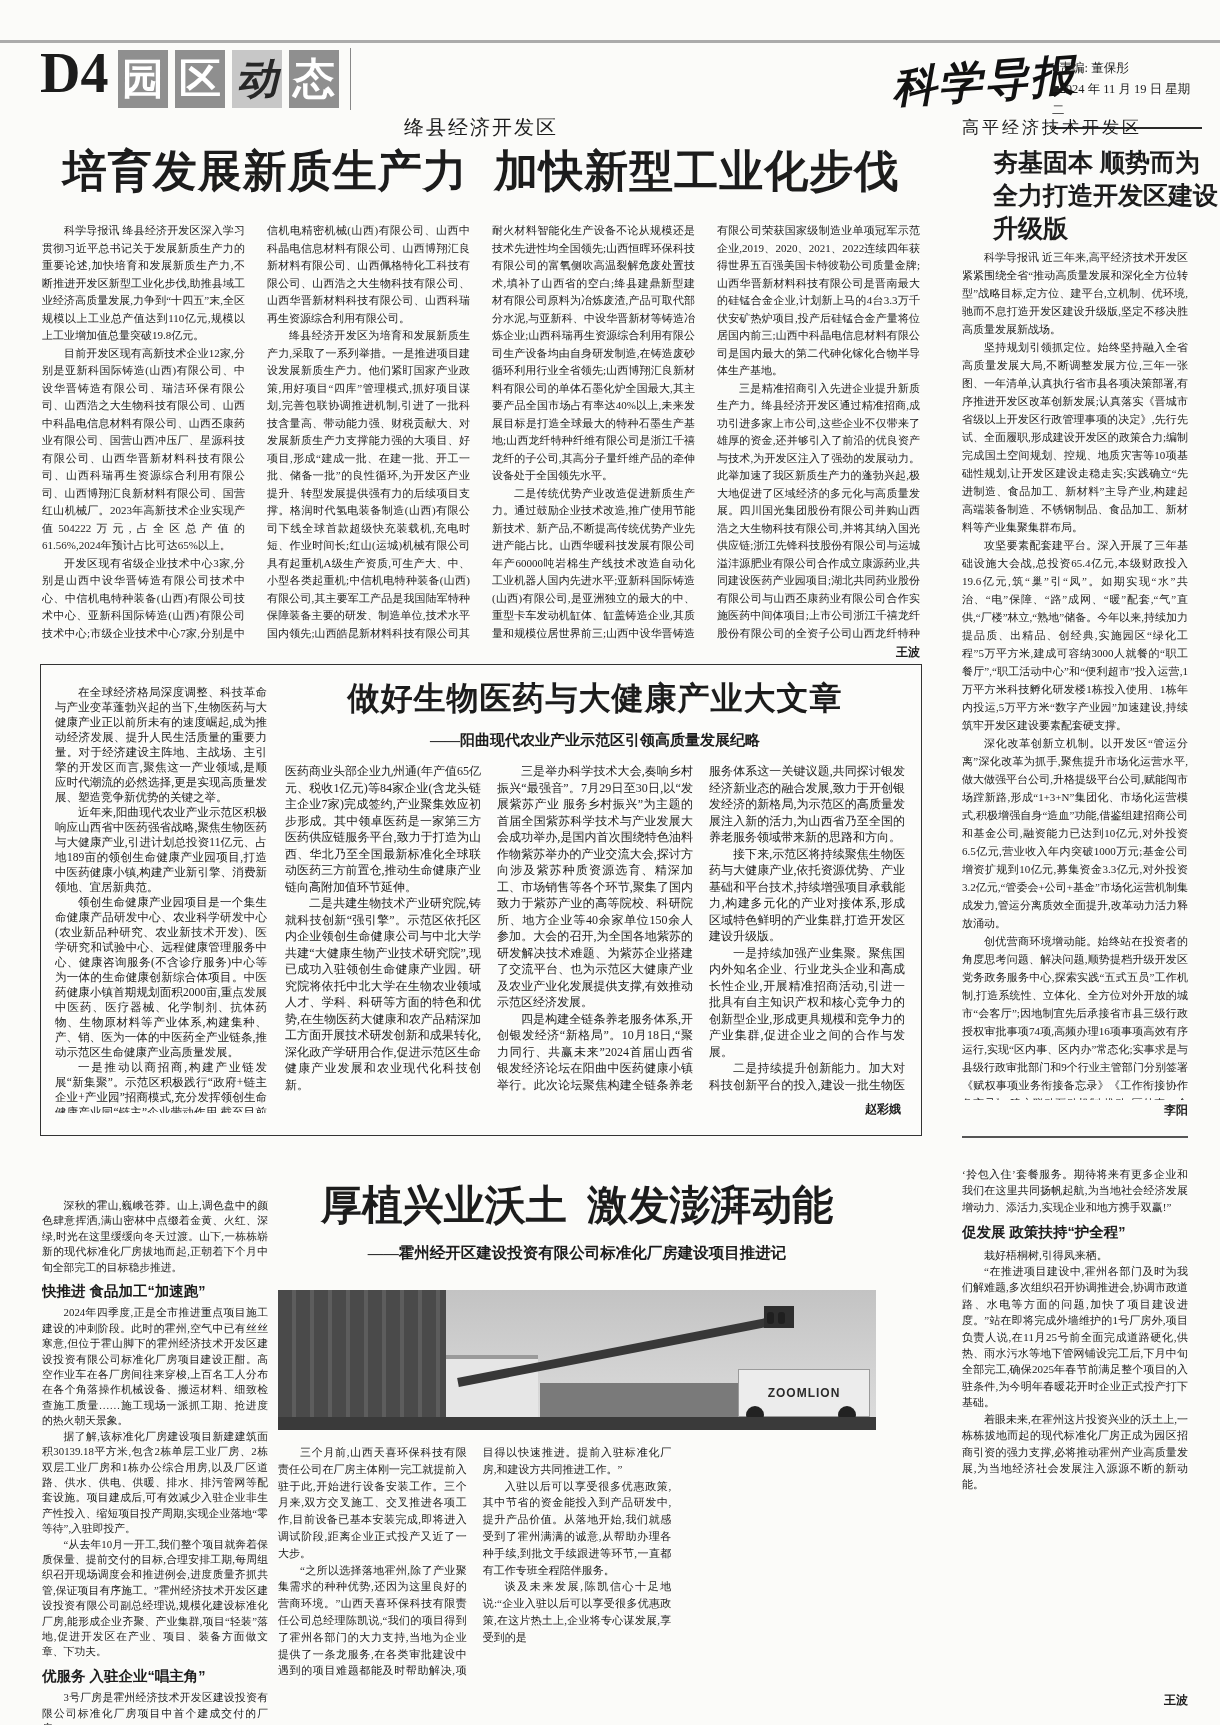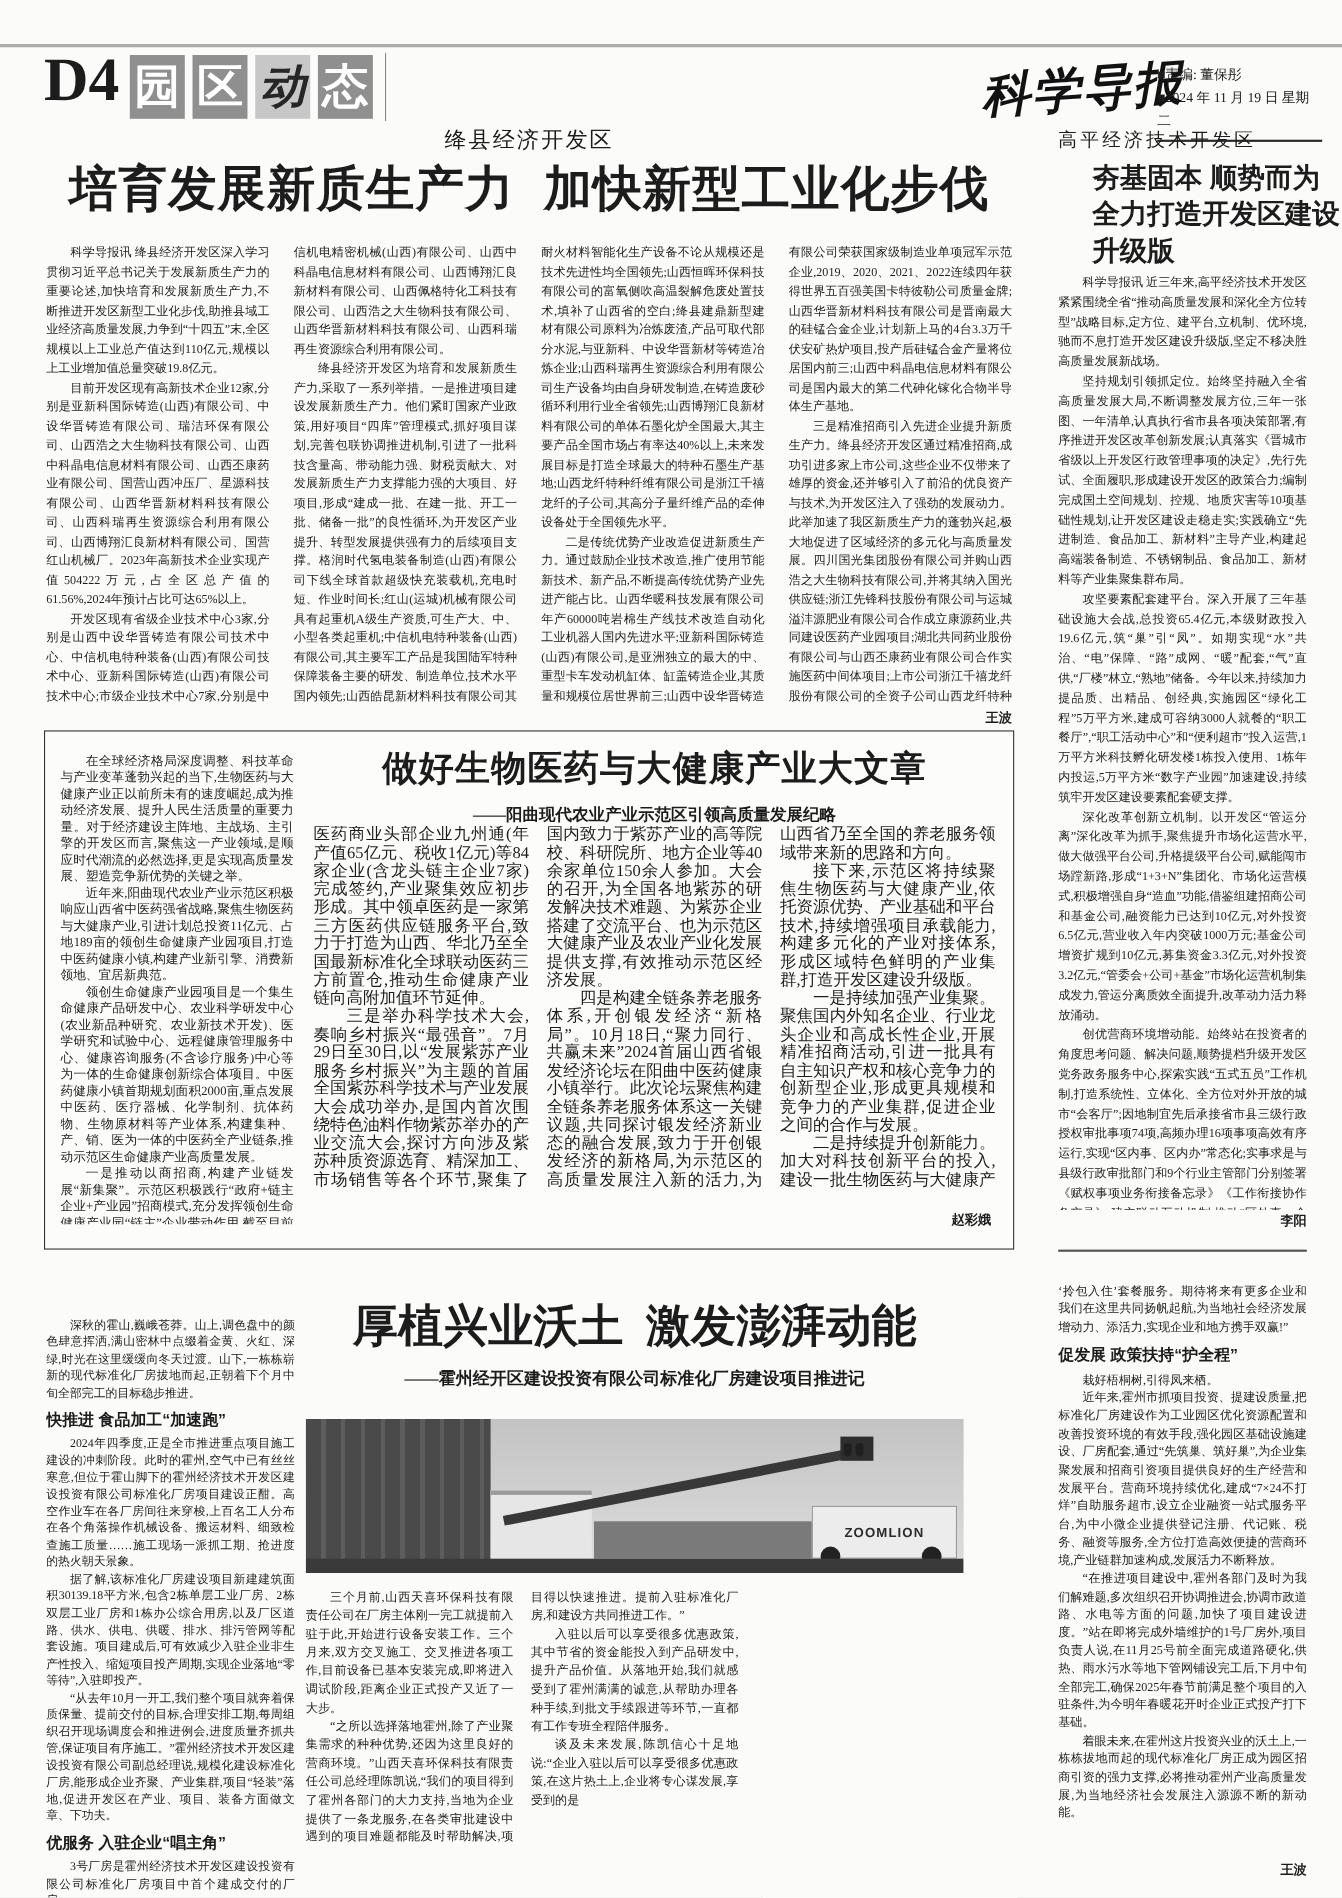--- a/index.html
+++ b/index.html
@@ -35,21 +35,21 @@
   .a2-body{left:962px;top:248px;width:226px;height:852px;font-size:11px;line-height:18px;overflow:hidden;}
   .a2-byline{left:962px;top:1102px;width:226px;text-align:right;font-weight:700;font-size:12px;}
   .a2-rule{left:962px;top:1136px;width:226px;height:2px;background:#555;}
   
   .a3-box{left:40px;top:664px;width:880px;height:470px;border:1.5px solid #333;background:#fcfcfa;}
   .a3-intro{position:absolute;left:14px;top:20px;width:212px;height:428px;font-size:11.5px;
             line-height:15px;overflow:hidden;color:#222;}
   .a3-right{position:absolute;left:244px;top:12px;width:620px;}
   .a3-headline{text-align:center;font-size:32px;font-weight:700;letter-spacing:1px;}
   .a3-subtitle{text-align:center;font-size:15px;margin-top:10px;font-weight:700;}
-  .a3-cols{margin-top:1px;height:342px;column-count:3;column-gap:16px;font-size:15px;
+  .a3-cols{margin-top:13px;height:342px;column-count:3;column-gap:16px;font-size:12px;
            line-height:16.5px;overflow:hidden;column-fill:auto;}
   .a3-byline{position:absolute;right:20px;top:436px;font-weight:700;font-size:12px;background:#fcfcfa;padding-left:8px;}
   
   .a4-left{left:42px;top:1170px;width:226px;height:548px;font-size:10.8px;line-height:15.4px;overflow:hidden;margin-top:28px;}
   .a4-sub{font-weight:700;font-size:14.5px;text-indent:0;margin:9px 0 6px 0;text-align:left;
           font-family:"Liberation Sans","DejaVu Sans",sans-serif;}
   .a4-headline{left:278px;top:1178px;width:598px;text-align:center;font-size:41px;font-weight:700;white-space:pre;}
   .a4-subtitle{left:278px;top:1243px;width:598px;text-align:center;font-size:15.5px;font-weight:700;}
   .a4-photo{left:278px;top:1290px;width:598px;height:140px;background:linear-gradient(#c3c3c3,#dedede);overflow:hidden;}
   .ph-ground{position:absolute;left:0;bottom:0;width:598px;height:13px;background:#3a3a3a;}
@@ -122,20 +122,21 @@
       <p>在全球经济格局深度调整、科技革命与产业变革蓬勃兴起的当下,生物医药与大健康产业正以前所未有的速度崛起,成为推动经济发展、提升人民生活质量的重要力量。对于经济建设主阵地、主战场、主引擎的开发区而言,聚焦这一产业领域,是顺应时代潮流的必然选择,更是实现高质量发展、塑造竞争新优势的关键之举。</p>
       <p>近年来,阳曲现代农业产业示范区积极响应山西省中医药强省战略,聚焦生物医药与大健康产业,引进计划总投资11亿元、占地189亩的领创生命健康产业园项目,打造中医药健康小镇,构建产业新引擎、消费新领地、宜居新典范。</p>
       <p>领创生命健康产业园项目是一个集生命健康产品研发中心、农业科学研发中心(农业新品种研究、农业新技术开发)、医学研究和试验中心、远程健康管理服务中心、健康咨询服务(不含诊疗服务)中心等为一体的生命健康创新综合体项目。中医药健康小镇首期规划面积2000亩,重点发展中医药、医疗器械、化学制剂、抗体药物、生物原材料等产业体系,构建集种、产、销、医为一体的中医药全产业链条,推动示范区生命健康产业高质量发展。</p>
       <p>一是推动以商招商,构建产业链发展“新集聚”。示范区积极践行“政府+链主企业+产业园”招商模式,充分发挥领创生命健康产业园“链主”企业带动作用,截至目前共接待来访企业295家,医疗器械链主企业国药器械(年产值5亿元、税后2000万元)、</p>
     </div>
     <div class="a3-right">
       <div class="a3-headline sans">做好生物医药与大健康产业大文章</div>
       <div class="a3-subtitle">——阳曲现代农业产业示范区引领高质量发展纪略</div>
       <div class="a3-cols">
         <p class="noindent">医药商业头部企业九州通(年产值65亿元、税收1亿元)等84家企业(含龙头链主企业7家)完成签约,产业聚集效应初步形成。其中领卓医药是一家第三方医药供应链服务平台,致力于打造为山西、华北乃至全国最新标准化全球联动医药三方前置仓,推动生命健康产业链向高附加值环节延伸。</p>
+        <p>二是共建生物技术产业研究院,铸就科技创新“强引擎”。示范区依托区内企业领创生命健康公司与中北大学共建“大健康生物产业技术研究院”,现已成功入驻领创生命健康产业园。研究院将依托中北大学在生物农业领域人才、学科、科研等方面的特色和优势,在生物医药大健康和农产品精深加工方面开展技术研发创新和成果转化,深化政产学研用合作,促进示范区生命健康产业发展和农业现代化科技创新。</p>
         <p>三是举办科学技术大会,奏响乡村振兴“最强音”。7月29日至30日,以“发展紫苏产业 服务乡村振兴”为主题的首届全国紫苏科学技术与产业发展大会成功举办,是国内首次围绕特色油料作物紫苏举办的产业交流大会,探讨方向涉及紫苏种质资源选育、精深加工、市场销售等各个环节,聚集了国内致力于紫苏产业的高等院校、科研院所、地方企业等40余家单位150余人参加。大会的召开,为全国各地紫苏的研发解决技术难题、为紫苏企业搭建了交流平台、也为示范区大健康产业及农业产业化发展提供支撑,有效推动示范区经济发展。</p>
         <p>四是构建全链条养老服务体系,开创银发经济“新格局”。10月18日,“聚力同行、共赢未来”2024首届山西省银发经济论坛在阳曲中医药健康小镇举行。此次论坛聚焦构建全链条养老服务体系这一关键议题,共同探讨银发经济新业态的融合发展,致力于开创银发经济的新格局,为示范区的高质量发展注入新的活力,为山西省乃至全国的养老服务领域带来新的思路和方向。</p>
         <p>接下来,示范区将持续聚焦生物医药与大健康产业,依托资源优势、产业基础和平台技术,持续增强项目承载能力,构建多元化的产业对接体系,形成区域特色鲜明的产业集群,打造开发区建设升级版。</p>
         <p>一是持续加强产业集聚。聚焦国内外知名企业、行业龙头企业和高成长性企业,开展精准招商活动,引进一批具有自主知识产权和核心竞争力的创新型企业,形成更具规模和竞争力的产业集群,促进企业之间的合作与发展。</p>
         <p>二是持续提升创新能力。加大对科技创新平台的投入,建设一批生物医药与大健康产业公共技术服务平台,如研发中心、检测中心、中试基地等,为企业提供技术研发、产品检测,中试放大等服务。鼓励企业与高校、科研机构合作,共建产学研合作平台,开展关键技术和核心产品的研发创新、技术转移和成果转化等活动,提高产业的科技含量和附加值。</p>
 
       </div>
     </div>
     <div class="a3-byline">赵彩娥</div>
   </div>
@@ -174,19 +175,18 @@
     </div>
     <div class="ph-wheel" style="right:112px"></div>
     <div class="ph-wheel" style="right:20px"></div>
     <div class="ph-ground"></div>
   </div>
 
   <div class="abs a4-right">
     <p class="noindent">‘拎包入住’套餐服务。期待将来有更多企业和我们在这里共同扬帆起航,为当地社会经济发展增动力、添活力,实现企业和地方携手双赢!”</p>
     <p class="a4-sub">促发展  政策扶持“护全程”</p>
     <p>栽好梧桐树,引得凤来栖。</p>
-    <p>近年来,霍州市抓项目投资、提建设质量,把标准化厂房建设作为工业园区优化资源配置和改善投资环境的有效手段,强化园区基础设施建设、厂房配套,通过“先筑巢、筑好巢”,为企业集聚发展和招商引资项目提供良好的生产经营和发展平台。营商环境持续优化,建成“7×24不打烊”自助服务超市,设立企业融资一站式服务平台,为中小微企业提供登记注册、代记账、税务、融资等服务,全方位打造高效便捷的营商环境,产业链群加速构成,发展活力不断释放。</p>
     <p>“在推进项目建设中,霍州各部门及时为我们解难题,多次组织召开协调推进会,协调市政道路、水电等方面的问题,加快了项目建设进度。”站在即将完成外墙维护的1号厂房外,项目负责人说,在11月25号前全面完成道路硬化,供热、雨水污水等地下管网铺设完工后,下月中旬全部完工,确保2025年春节前满足整个项目的入驻条件,为今明年春暖花开时企业正式投产打下基础。</p>
     <p>着眼未来,在霍州这片投资兴业的沃土上,一栋栋拔地而起的现代标准化厂房正成为园区招商引资的强力支撑,必将推动霍州产业高质量发展,为当地经济社会发展注入源源不断的新动能。</p>
   </div>
   <div class="abs a4-byline">王波</div>
 
 </div>
 
 </body></html>

